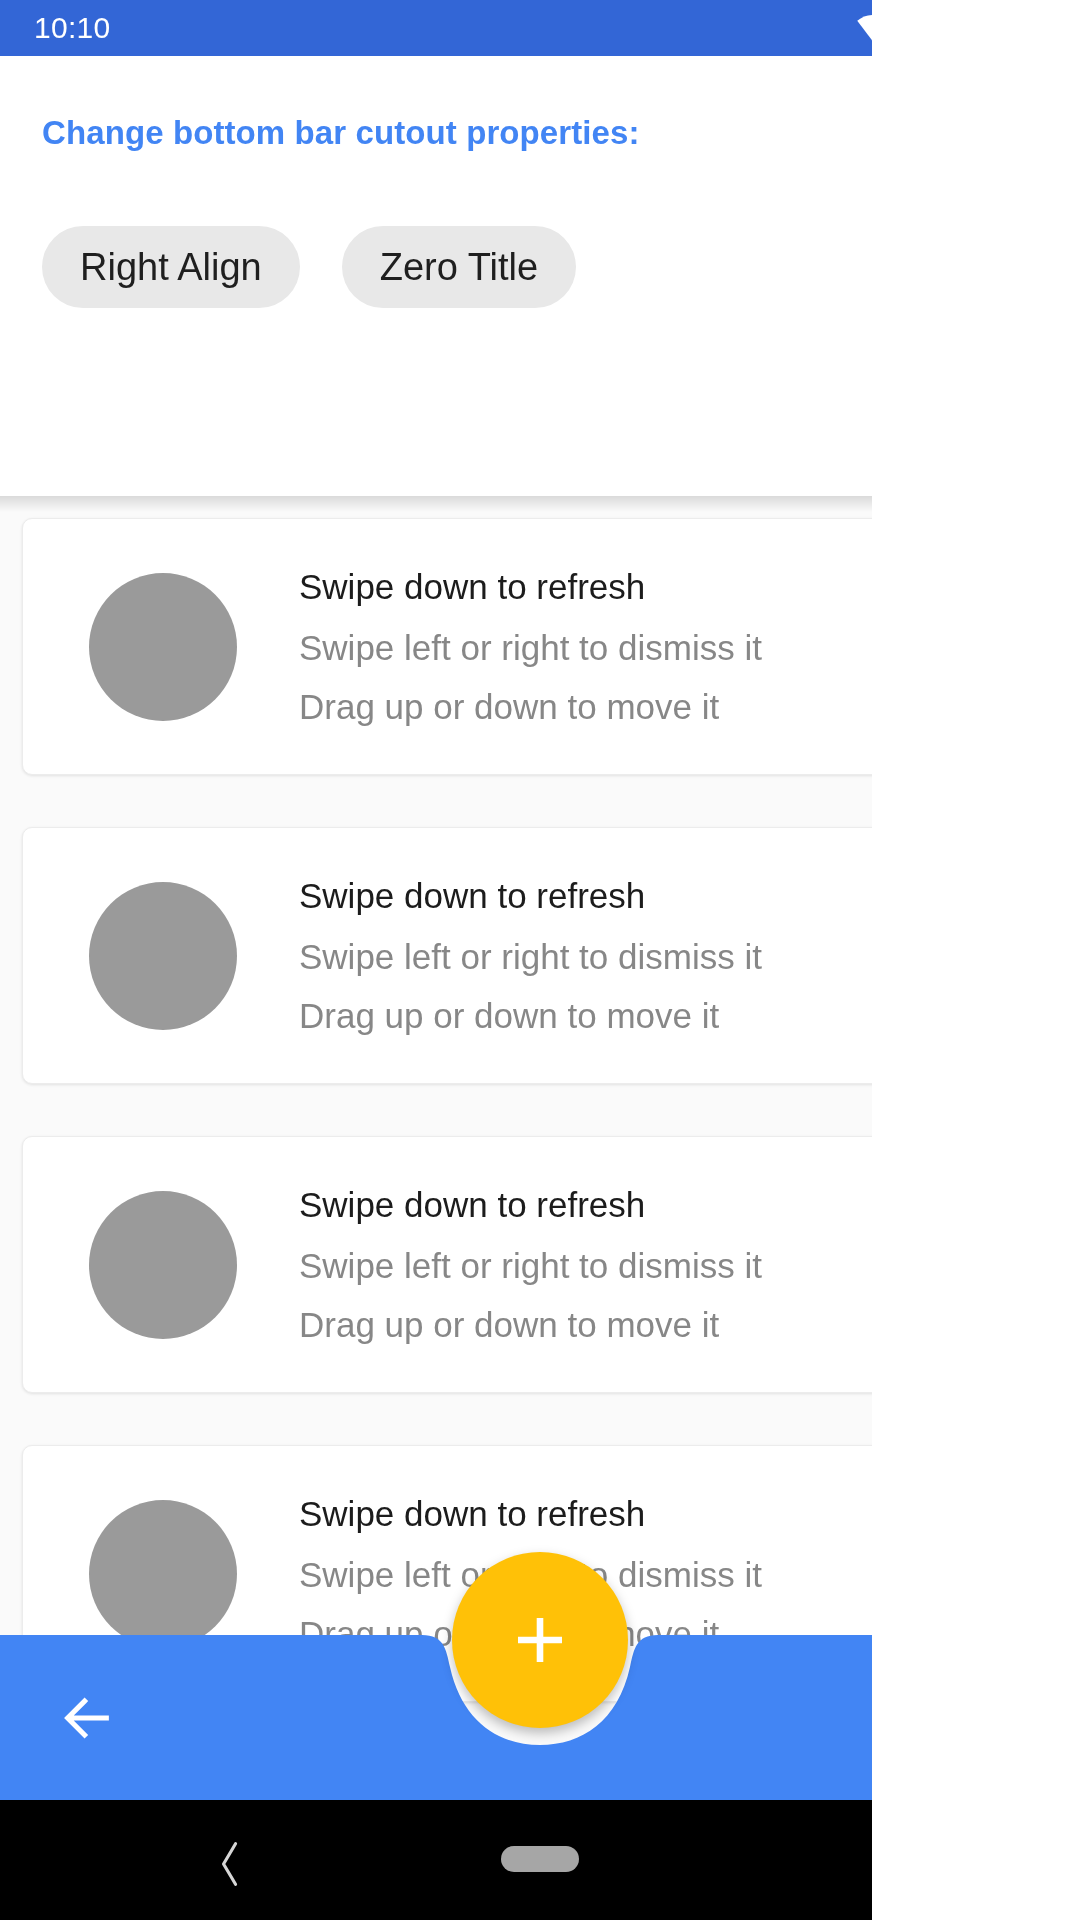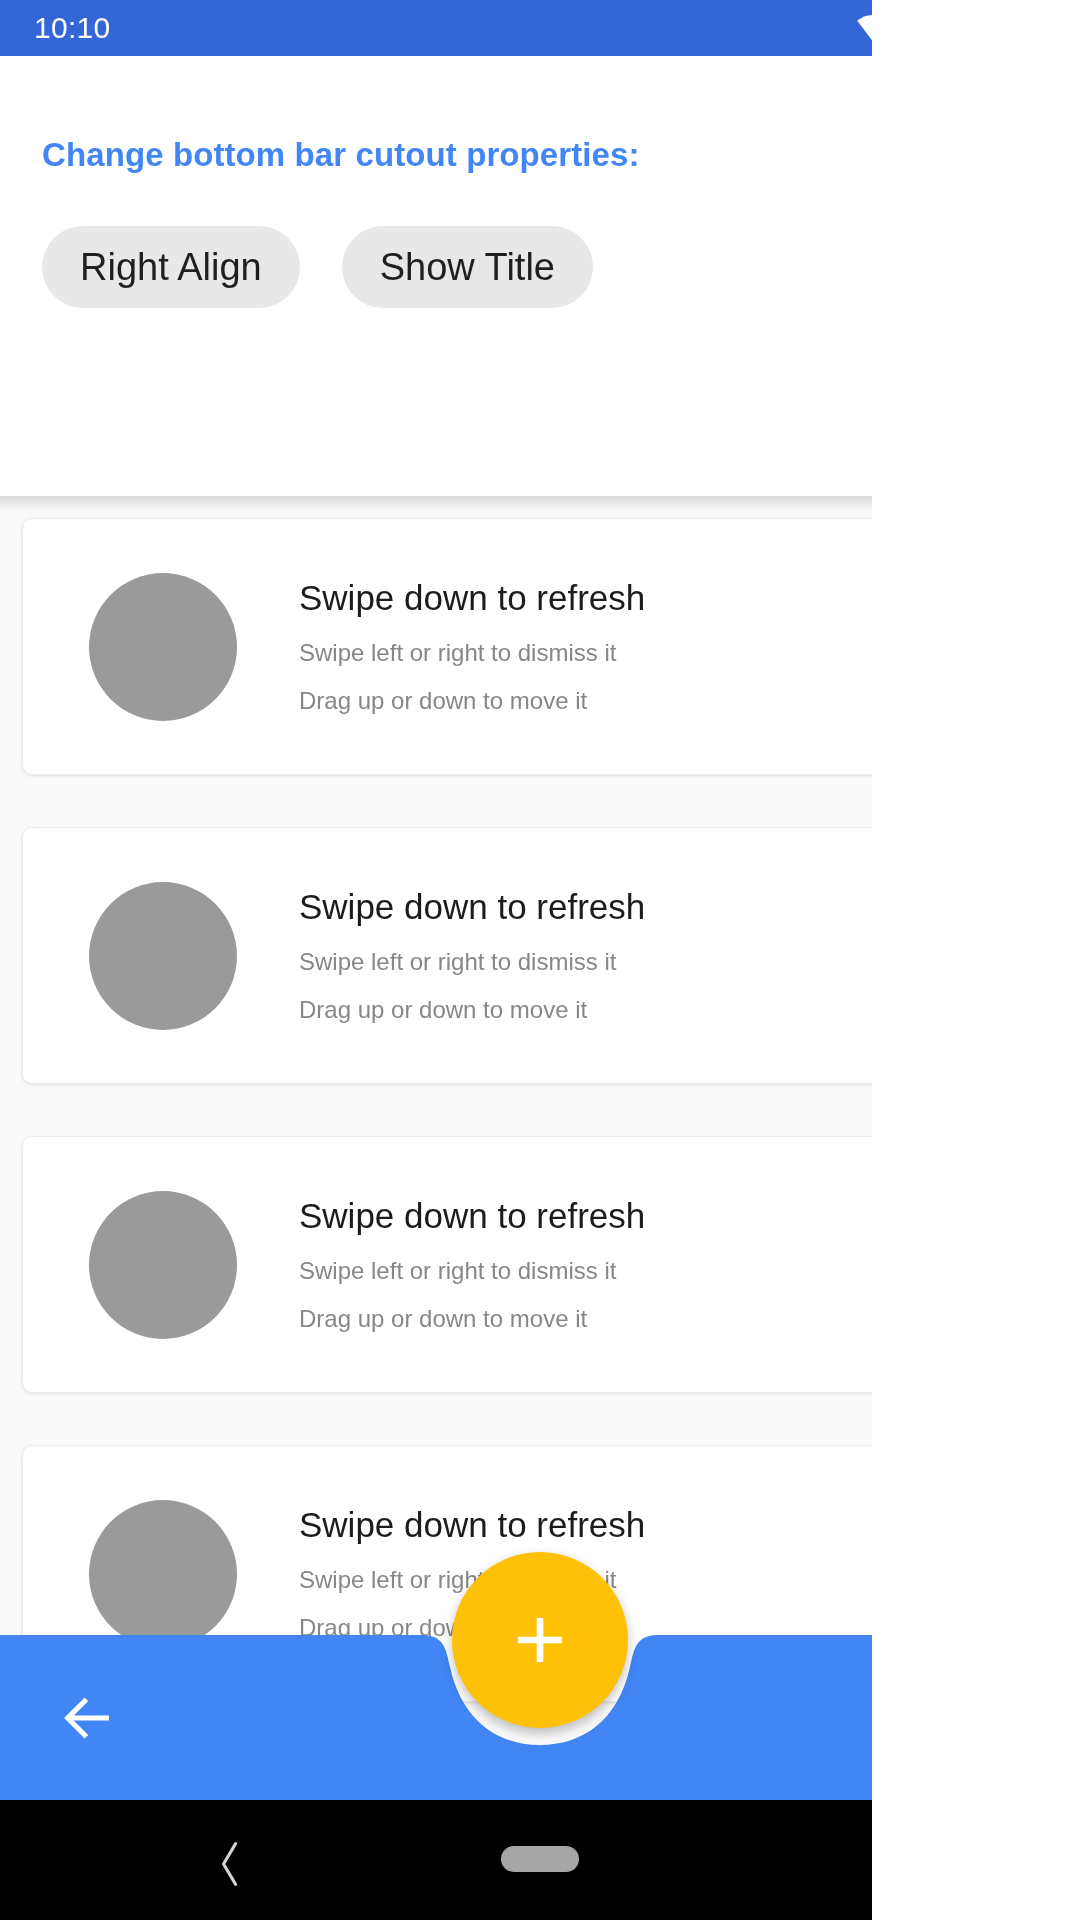--- a/index.html
+++ b/index.html
@@ -64,21 +64,20 @@
     z-index: 40;
   }
   #header-title {
     position: absolute;
     left: 42px;
     top: 58px;
     font-size: 33px;
     font-weight: 700;
     color: #4285F4;
     letter-spacing: 0.1px;
-    margin-top: 22px;
   }
   #chip-group {
     position: absolute;
     left: 42px;
     top: 170px;
     width: 1000px;
     display: flex;
     flex-wrap: wrap;
     gap: 42px 42px;
   }
@@ -144,21 +143,21 @@
     flex-direction: column;
     justify-content: center;
   }
   .card-title {
     font-size: 35px;
     color: #1c1c1c;
     line-height: 1.0;
     margin-bottom: 26px;
   }
   .card-sub {
-    font-size: 24px;
+    font-size: 35px;
     color: #878787;
     line-height: 1.0;
     margin-bottom: 24px;
   }
   .card-sub:last-child { margin-bottom: 0; }
 
   
   #bottom-bar-wrap {
     position: absolute;
     left: 0;
@@ -267,21 +266,21 @@
         </svg>
       </span>
       <span id="battery-pct">24%</span>
     </div>
   </div>
 
   <div id="header-panel">
     <div id="header-title">Change bottom bar cutout properties:</div>
     <div id="chip-group">
       <button class="chip">Right Align</button>
-      <button class="chip">Show Title</button>
+      <button class="chip">Zero Title</button>
     </div>
   </div>
   <div id="header-shadow"></div>
 
   <div id="list-area">
     <div id="list-inner">
 
       <div class="card">
         <div class="avatar"></div>
         <div class="card-text">

